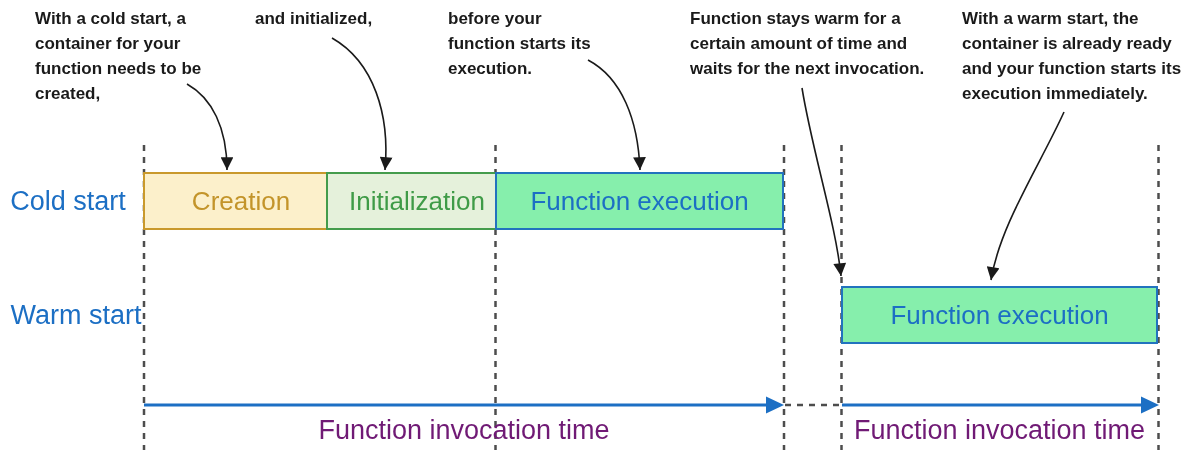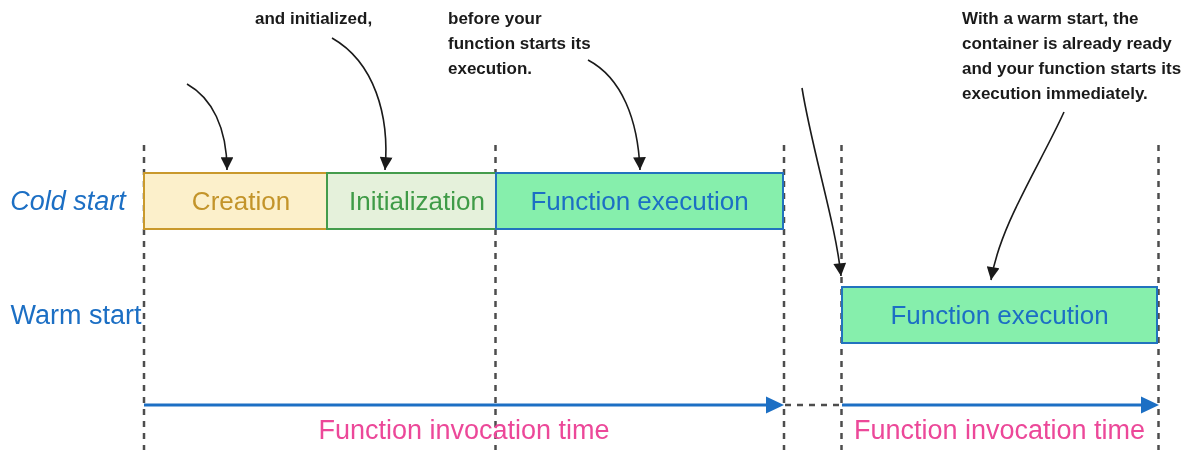--- a/index.html
+++ b/index.html
@@ -44,31 +44,31 @@
   }
   .bar-yellow{background:#FCF0CB;border:2px solid #C9992C;color:#C3942A;}
   .bar-green{background:#E5F1DB;border:2px solid #449C4C;color:#3F9B47;margin-left:13px;}
   .bar-blue{background:#86efac;border:2px solid #2273BE;color:#1C6FC4;}
 
   #bar-creation{left:143px;top:172px;width:196px;}
   #bar-initialization{left:313px;top:172px;width:182px;}
   #bar-func-exec-cold{left:495px;top:172px;width:289px;}
   #bar-func-exec-warm{left:841px;top:286px;width:317px;}
 
-  #label-cold{left:0px;top:186px;font-style:italic;}
+  #label-cold{left:0px;top:186px;}
   #label-warm{left:8px;top:300px;}
 
   .axis-label{
     position:absolute;
     z-index:2;
     top:414px;
     text-align:center;
     font-size:27px;
     line-height:32px;
-    color:#ec4899;
+    color:#701a75;
   }
   #axis-label-cold{left:144px;width:640px;}
   #axis-label-warm{left:841px;width:317px;}
 
   #ann-1{left:35px;top:6px;width:185px;}
   #ann-2{left:255px;top:6px;width:140px;}
   #ann-3{left:448px;top:6px;width:170px;}
   #ann-4{left:690px;top:6px;width:250px;}
   #ann-5{left:962px;top:6px;width:240px;}
 </style>
@@ -87,24 +87,31 @@
       <line x1="785" y1="405" x2="840" y2="405"></line>
     </g>
     <g>
       <line x1="144" y1="405" x2="766" y2="405" stroke="#1C6FC4" stroke-width="3"></line>
       <polygon points="766,396.5 784,405 766,413.5" fill="#1C6FC4"></polygon>
       <line x1="842" y1="405" x2="1141" y2="405" stroke="#1C6FC4" stroke-width="3"></line>
       <polygon points="1141,396.5 1159,405 1141,413.5" fill="#1C6FC4"></polygon>
     </g>
   </svg>
 
+  <div id="ann-1" class="annotation">With a cold start, a
+container for your
+function needs to be
+created,</div>
   <div id="ann-2" class="annotation">and initialized,</div>
   <div id="ann-3" class="annotation">before your
 function starts its
 execution.</div>
+  <div id="ann-4" class="annotation">Function stays warm for a
+certain amount of time and
+waits for the next invocation.</div>
   <div id="ann-5" class="annotation">With a warm start, the
 container is already ready
 and your function starts its
 execution immediately.</div>
 
   <div id="label-cold" class="row-label">Cold start</div>
   <div id="label-warm" class="row-label">Warm start</div>
 
   <div id="bar-creation" class="bar bar-yellow">
     <span>Creation</span>

